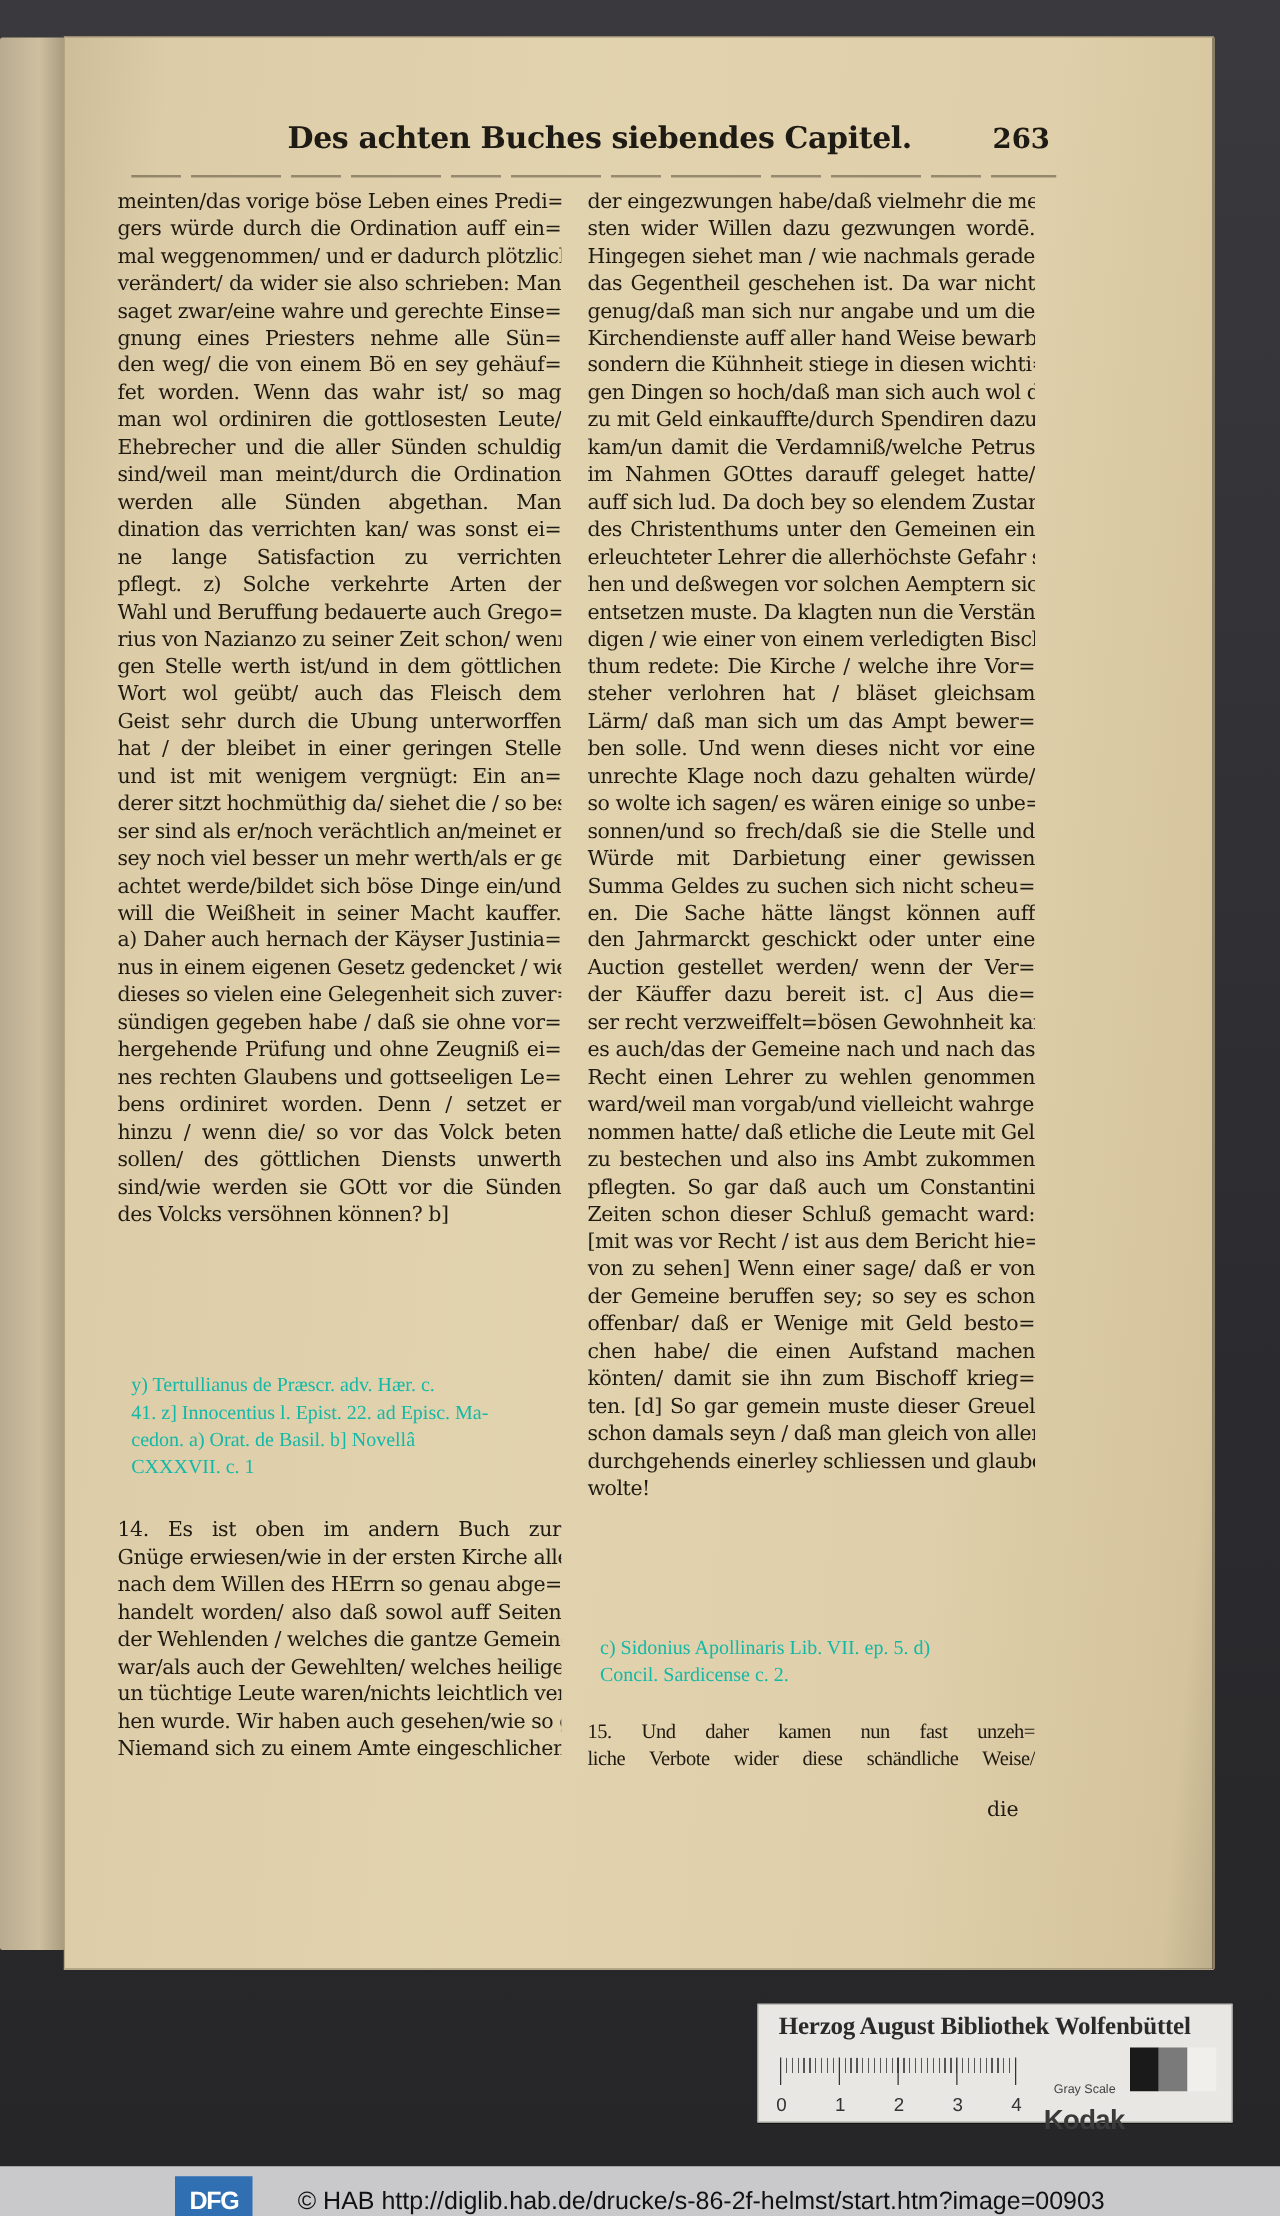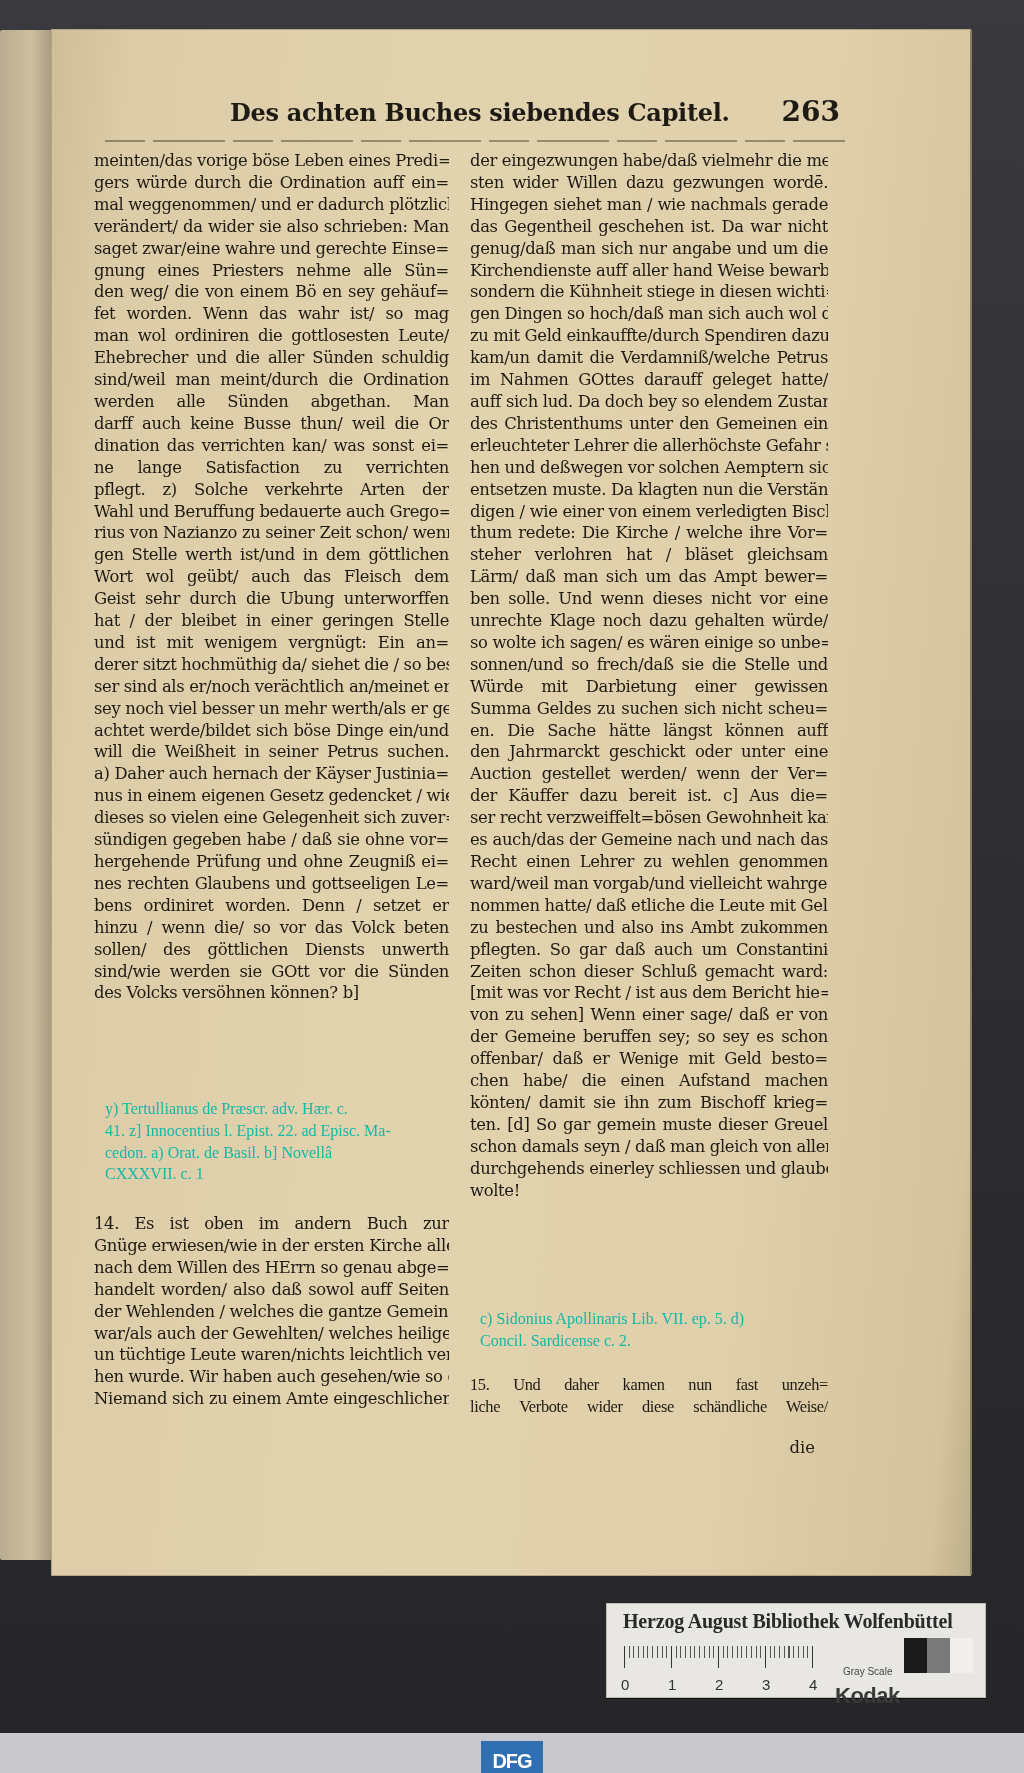--- a/index.html
+++ b/index.html
@@ -22,21 +22,21 @@
     position: absolute; left: 52px; top: 30px; width: 918px; height: 1545px;
     background: linear-gradient(95deg, #cdbd98 0%, #dccca7 8%, #e2d3af 40%, #dfcfaa 75%, #d4c39c 96%, #bdae8b 100%);
     box-shadow: 2px 0 0 #8a7d60, 0 0 0 1px #b5a583;
   }
   .header {
     position: absolute; left: 230px; top: 95px; width: 610px; height: 40px;
     display: flex; justify-content: space-between; align-items: baseline;
     font-family: "DejaVu Serif", serif; color: #1e1a14;
   }
   .running-head { font-size: 24px; font-weight: bold; letter-spacing: -0.3px; }
-  .page-number { font-size: 28px; font-weight: bold; }
+  .page-number { font-size: 22px; font-weight: bold; }
   .header-rule {
     position: absolute; left: 105px; top: 140px; width: 740px; height: 2px;
     background: repeating-linear-gradient(90deg, #3a3226 0 40px, transparent 40px 48px, #3a3226 48px 120px, transparent 120px 128px);
     opacity: 0.45;
   }
   .column {
     position: absolute; top: 150px; width: 355px;
     color: #1f1a12; font-size: 16.4px; line-height: 21.9px;
     font-family: "DejaVu Serif", serif;
     text-align: justify;
@@ -131,36 +131,35 @@
     <span class="line">mal weggenommen/  und  er dadurch plötzlich</span>
     <span class="line">verändert/ da  wider sie also schrieben: Man</span>
     <span class="line">saget zwar/eine wahre und gerechte Einse=</span>
     <span class="line">gnung eines Priesters  nehme alle  Sün=</span>
     <span class="line">den weg/ die von einem Bö en sey gehäuf=</span>
     <span class="line">fet worden.   Wenn das wahr ist/  so mag</span>
     <span class="line">man wol ordiniren die gottlosesten Leute/</span>
     <span class="line">Ehebrecher und die aller Sünden schuldig</span>
     <span class="line">sind/weil man meint/durch die Ordination</span>
     <span class="line">werden alle Sünden abgethan.   Man</span>
-    <span class="line">darff auch keine Busse thun/  weil die Or</span>
     <span class="line">dination das verrichten kan/  was sonst ei=</span>
     <span class="line">ne lange  Satisfaction  zu  verrichten</span>
     <span class="line">pflegt.   z)   Solche  verkehrte  Arten der</span>
     <span class="line">Wahl und Beruffung bedauerte auch Grego=</span>
     <span class="line">rius von Nazianzo zu seiner Zeit schon/ wenn</span>
     <span class="line">gen Stelle werth ist/und in dem göttlichen</span>
     <span class="line">Wort wol geübt/  auch das Fleisch dem</span>
     <span class="line">Geist sehr durch  die Ubung unterworffen</span>
     <span class="line">hat / der bleibet  in einer geringen Stelle</span>
     <span class="line">und ist mit wenigem vergnügt:  Ein an=</span>
     <span class="line">derer sitzt hochmüthig da/ siehet die / so bes=</span>
     <span class="line">ser sind als er/noch verächtlich an/meinet er</span>
     <span class="line">sey noch viel besser un mehr werth/als er ge=</span>
     <span class="line">achtet werde/bildet sich böse Dinge ein/und</span>
-    <span class="line">will die Weißheit  in  seiner Petrus suchen.</span>
+    <span class="line">will die Weißheit  in  seiner Macht kauffer.</span>
     <span class="line">a)  Daher auch hernach  der Käyser Justinia=</span>
     <span class="line">nus in einem eigenen Gesetz gedencket /  wie</span>
     <span class="line">dieses so vielen eine Gelegenheit sich zuver=</span>
     <span class="line">sündigen gegeben habe /  daß sie ohne vor=</span>
     <span class="line">hergehende Prüfung und ohne Zeugniß ei=</span>
     <span class="line">nes rechten Glaubens und gottseeligen Le=</span>
     <span class="line">bens ordiniret worden.   Denn /  setzet er</span>
     <span class="line">hinzu /  wenn die/  so vor das Volck beten</span>
     <span class="line">sollen/  des göttlichen  Diensts  unwerth</span>
     <span class="line">sind/wie werden sie GOtt vor die Sünden</span>
@@ -263,13 +262,14 @@
   </div>
   <div class="kodak">Kodak</div>
   <div class="kodak-sub">Gray Scale</div>
   <div class="swatch" id="sw0" style="left: 297px; background: rgb(26, 26, 26);"></div>
   <div class="swatch" id="sw1" style="left: 320px; background: rgb(122, 122, 122);"></div>
   <div class="swatch" id="sw2" style="left: 343px; background: rgb(240, 239, 235);"></div>
 </div>
 
 <div class="footer">
   <div class="dfg-logo" style="background: rgb(47, 111, 178);">DFG</div>
+  <div class="footer-text">© HAB http://diglib.hab.de/drucke/s-86-2f-helmst/start.htm?image=00903</div>
 </div>
 
 </body></html>

